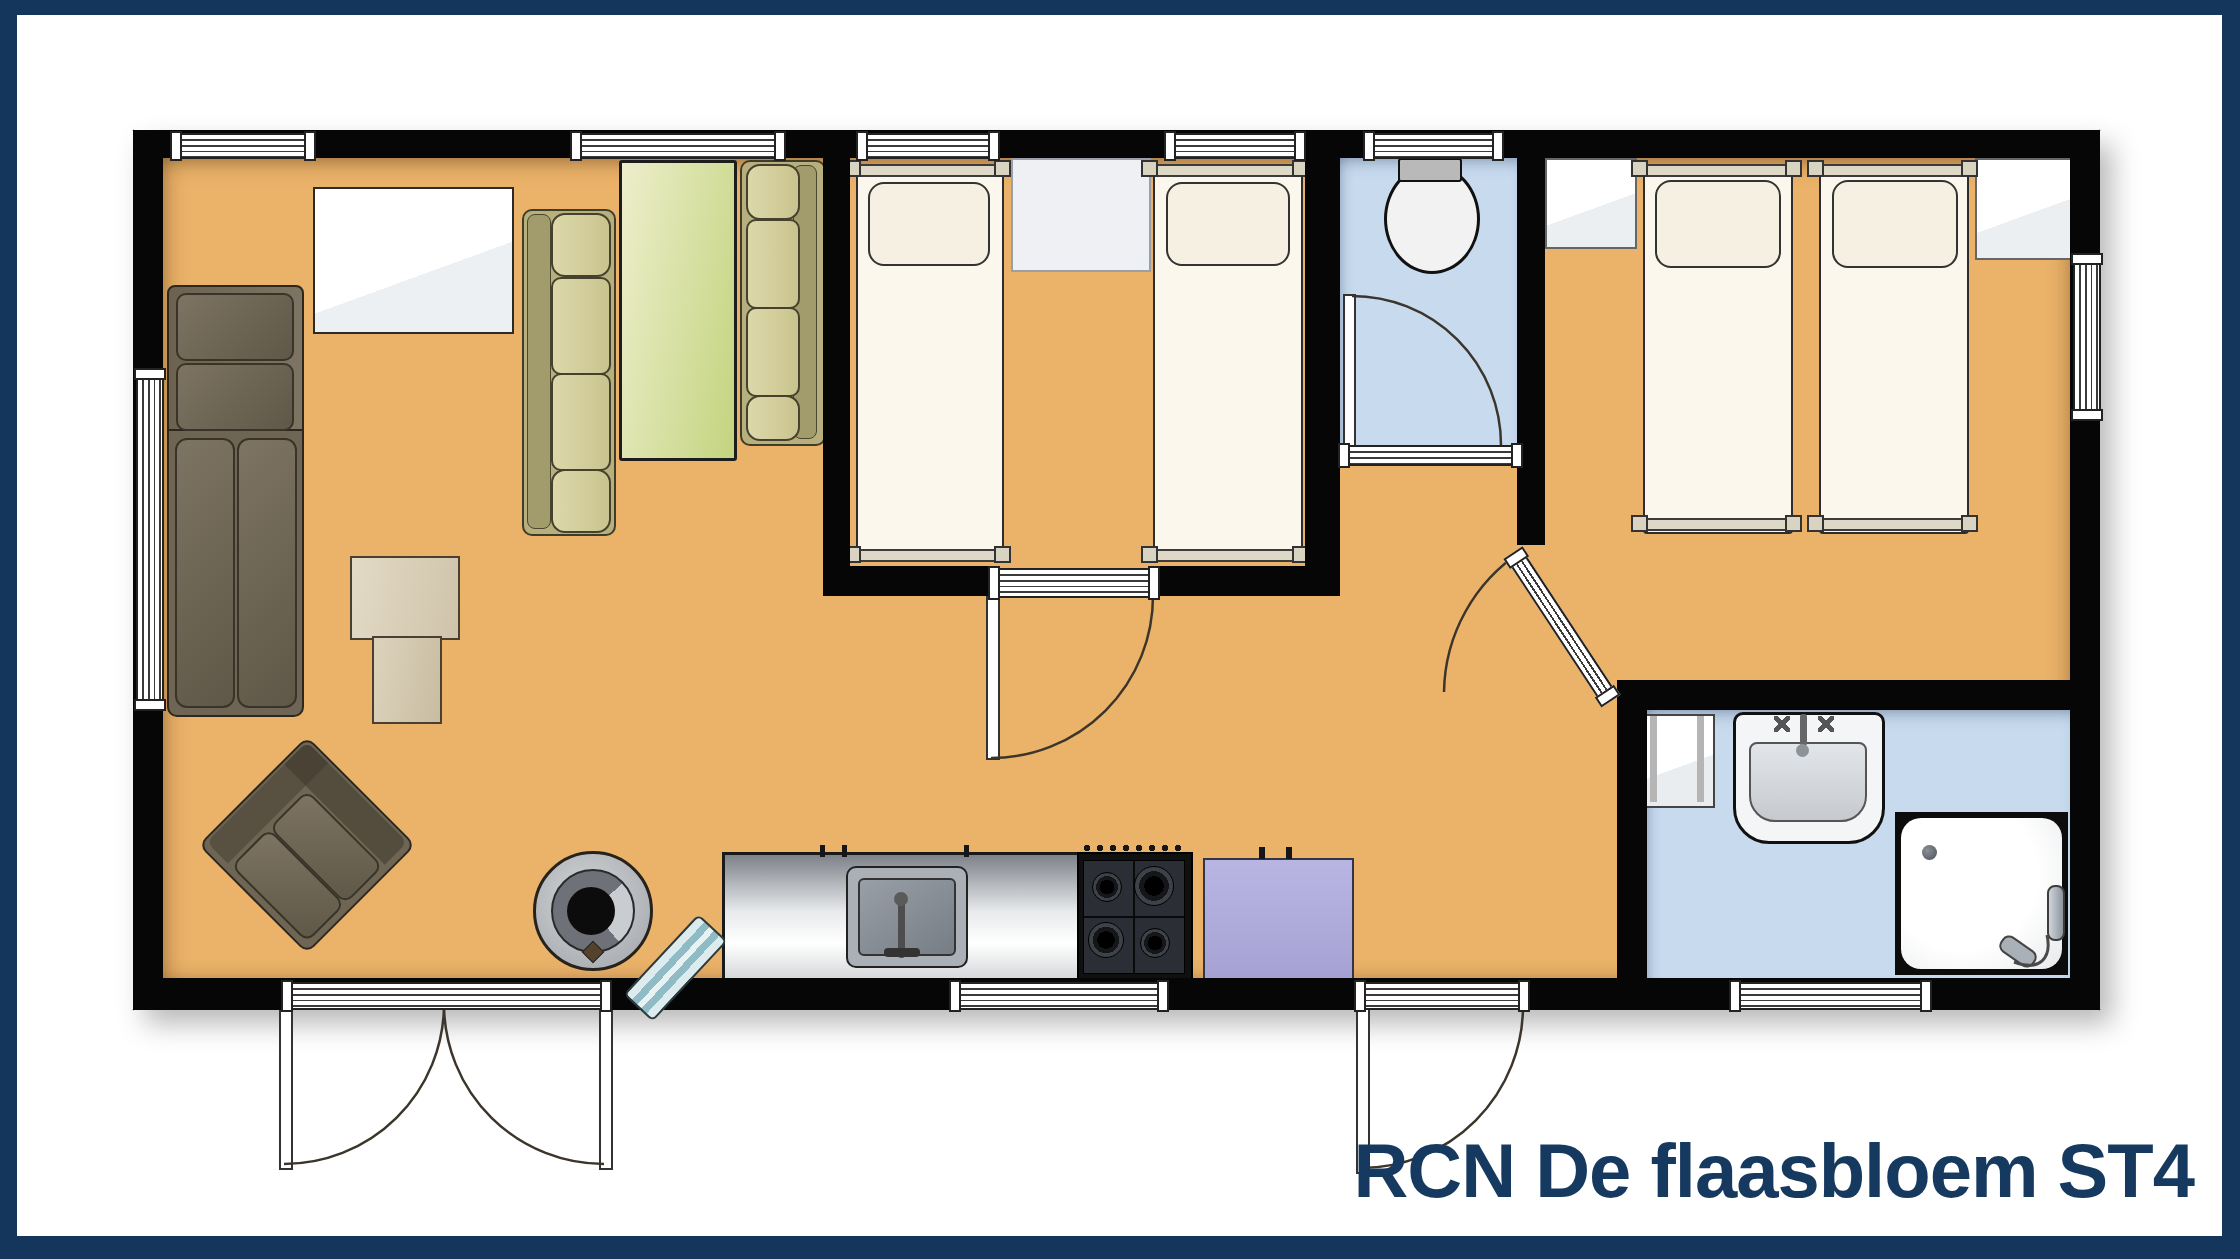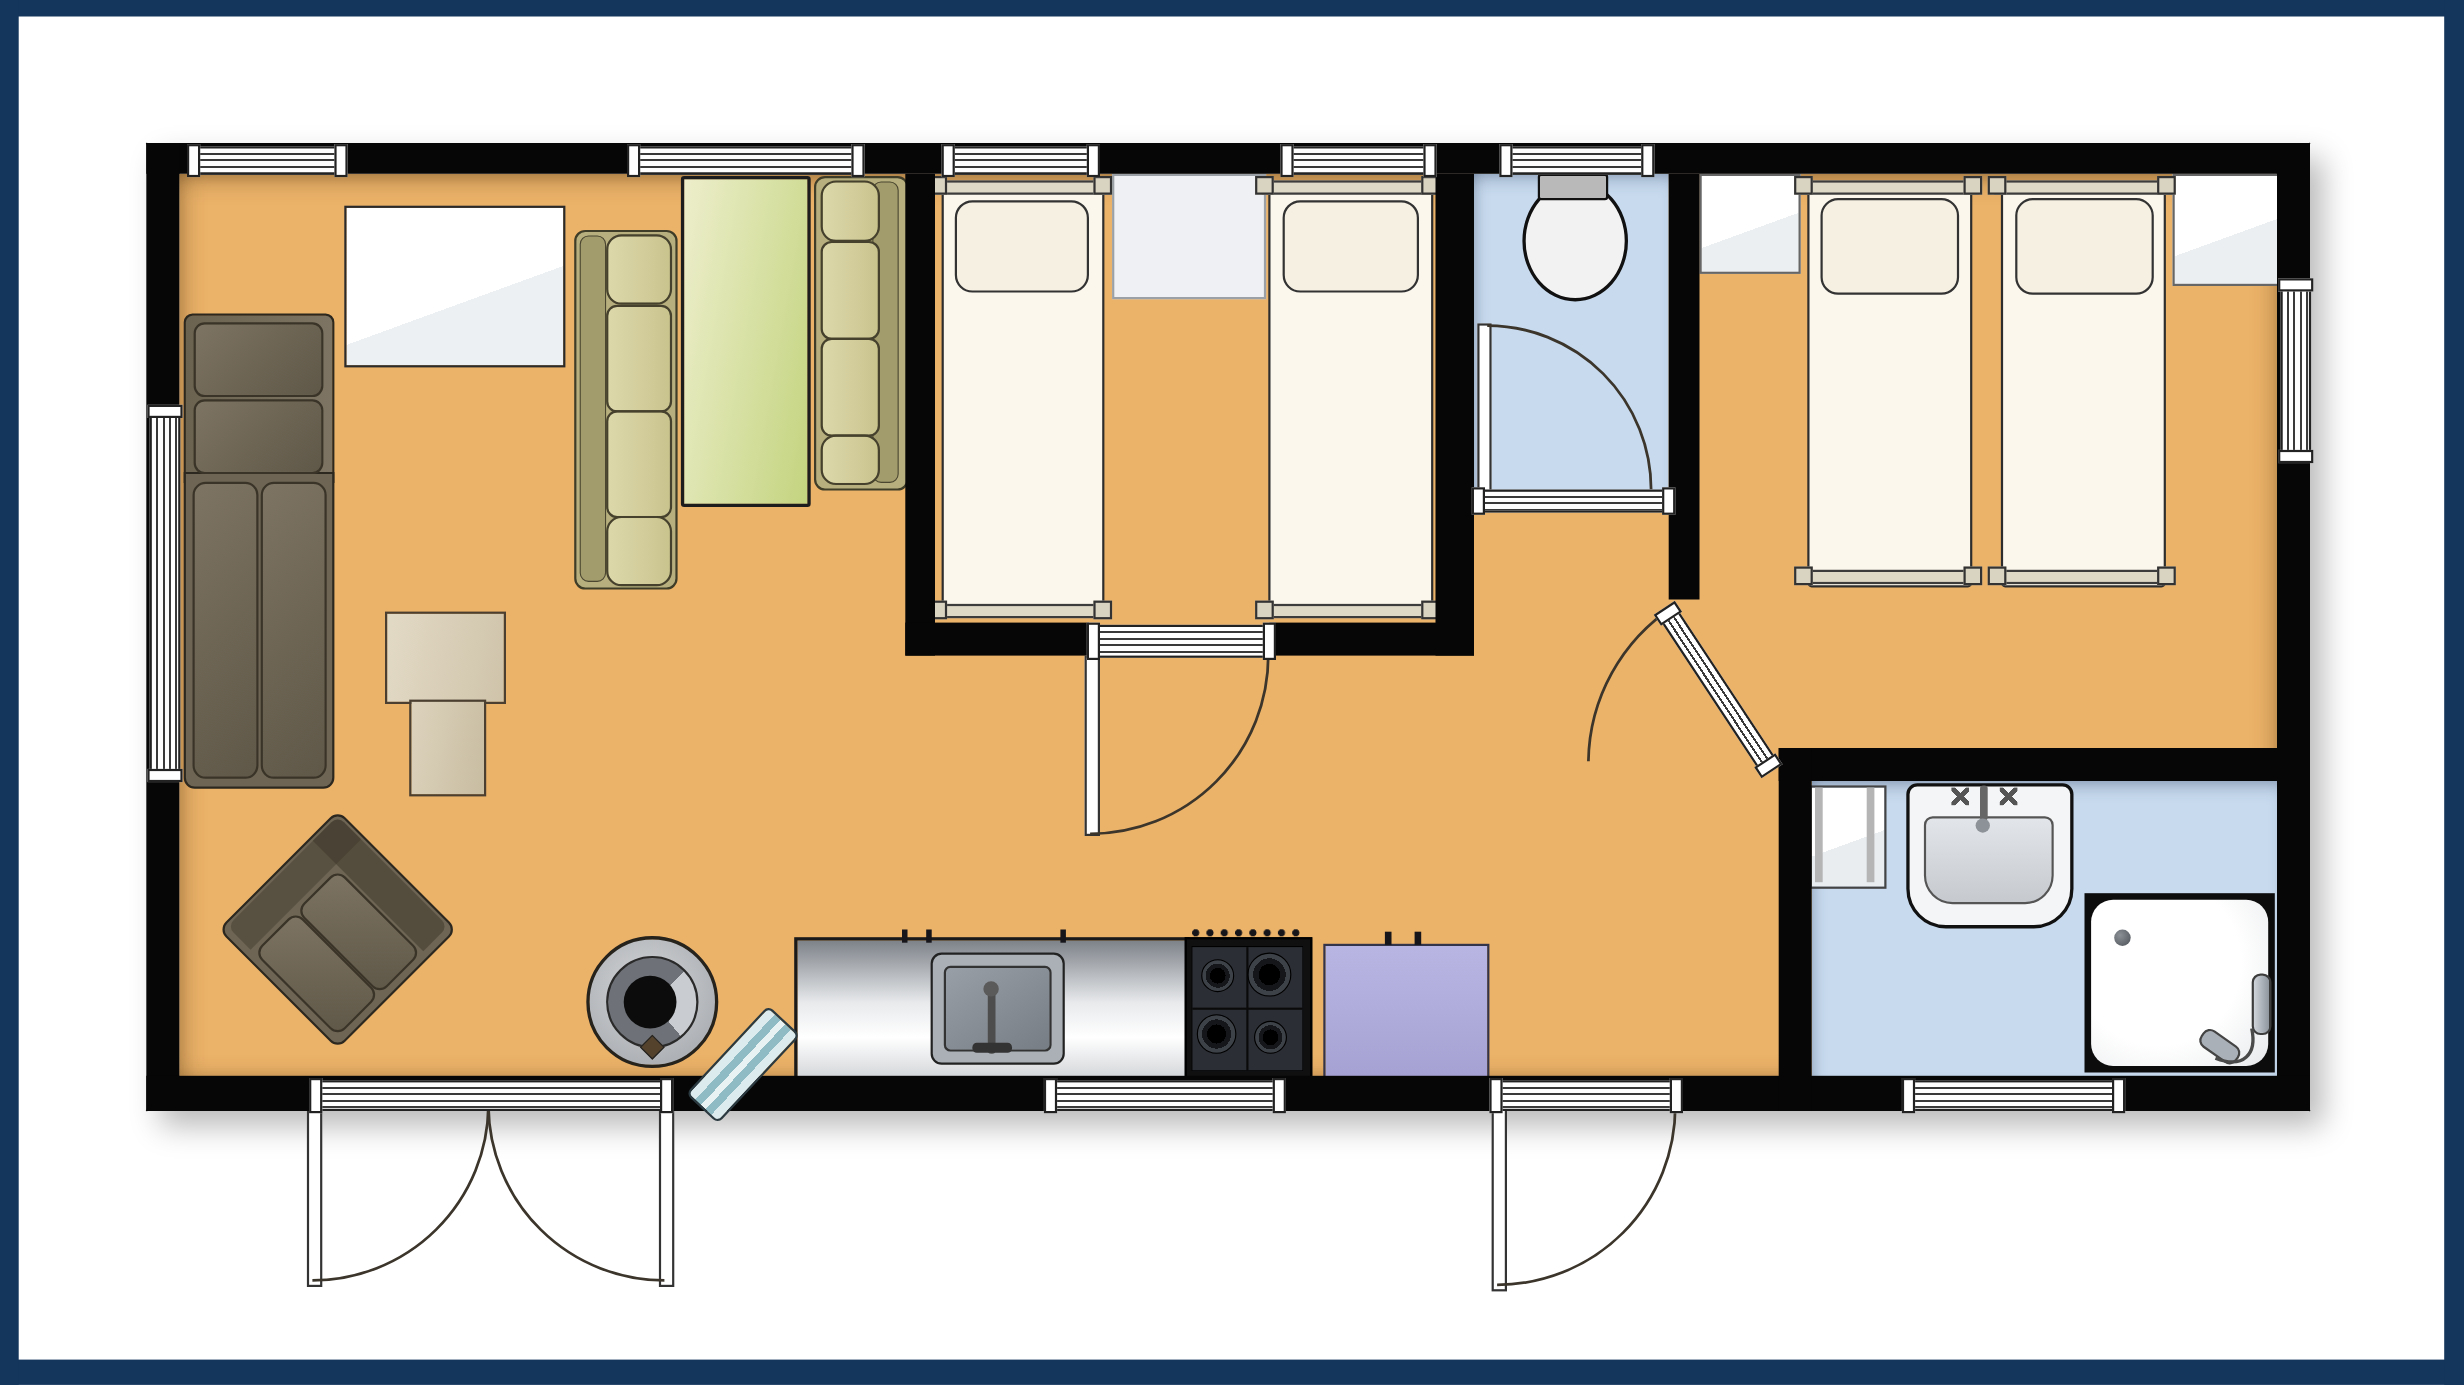--- a/index.html
+++ b/index.html
@@ -218,14 +218,15 @@
   <div class="a sill" style="left:990px;top:568px;width:164px;height:26px"></div>
   <div class="a sill" style="left:1340px;top:445px;width:177px;height:17px"></div>
 
   <div class="a leaf" style="left:279px;top:1008px;width:10px;height:158px"></div>
   <div class="a leaf" style="left:599px;top:1008px;width:10px;height:158px"></div>
   <div class="a leaf" style="left:1356px;top:1008px;width:10px;height:162px"></div>
   <div class="a leaf" style="left:986px;top:596px;width:10px;height:160px;z-index:15"></div>
   <div class="a leaf" style="left:1343px;top:294px;width:9px;height:150px;z-index:15"></div>
   <div class="a sill" style="left:1522px;top:549px;width:170px;height:15px;transform:rotate(56.6deg);transform-origin:0 0;z-index:36"></div>
 
+  <div class="title">RCN De flaasbloem ST4</div>
 
 </div>
 
 </body></html>

